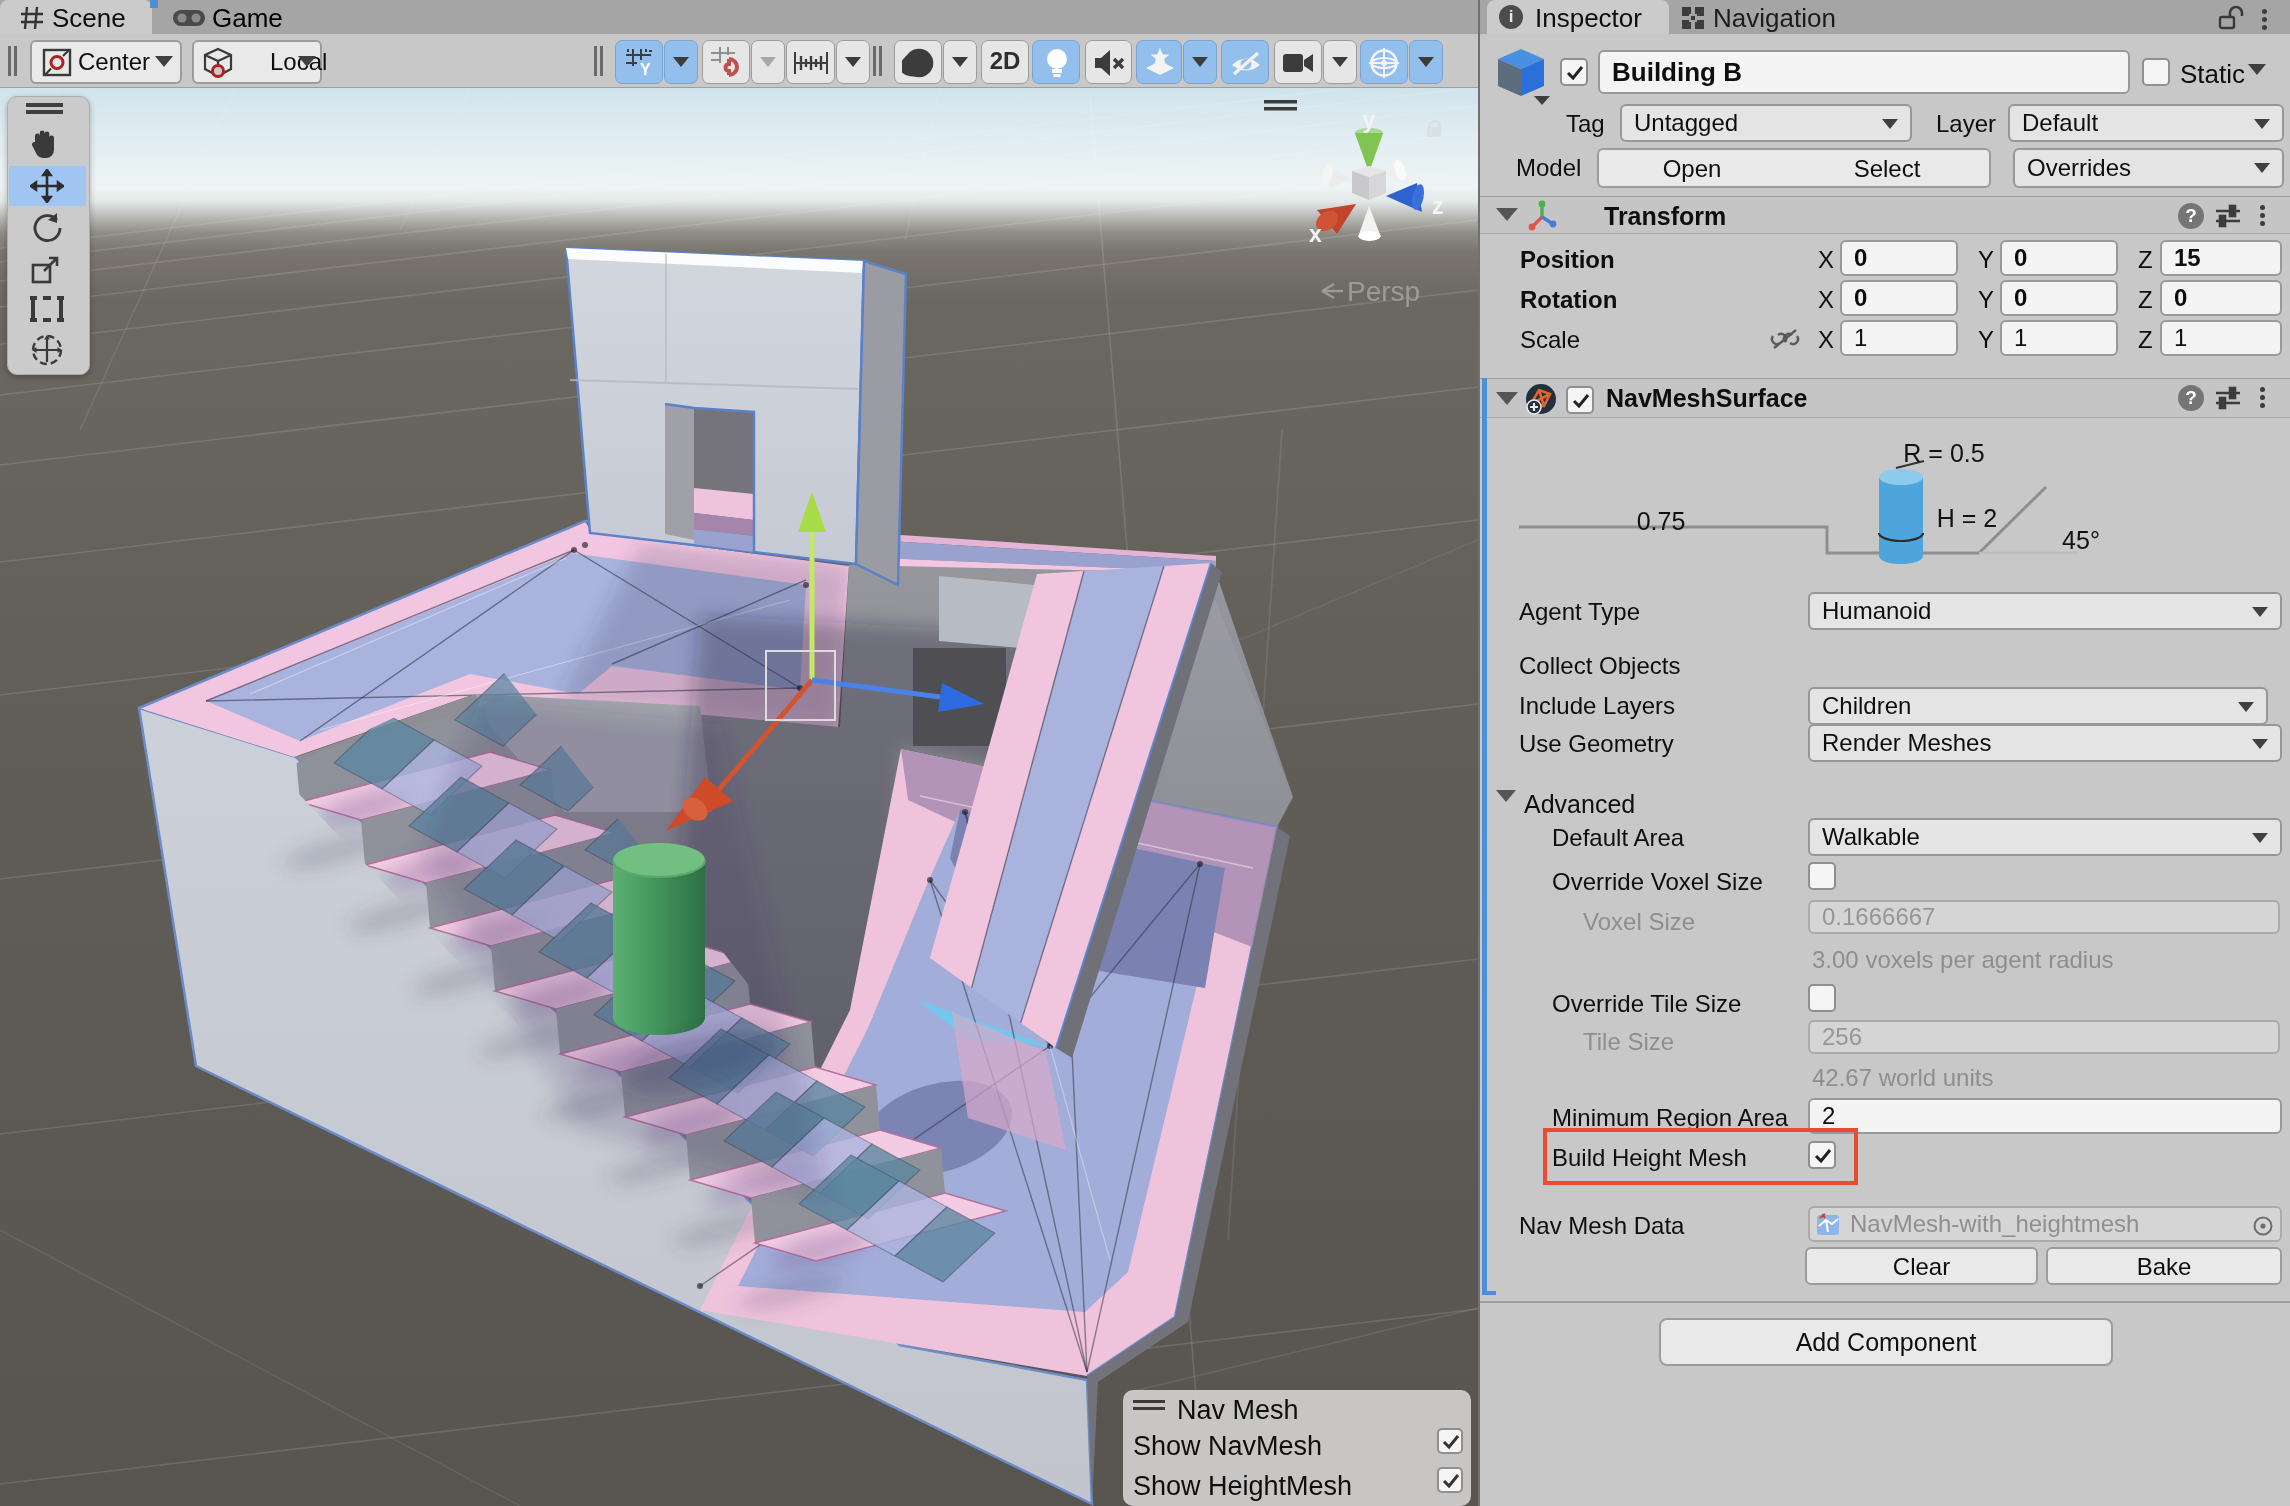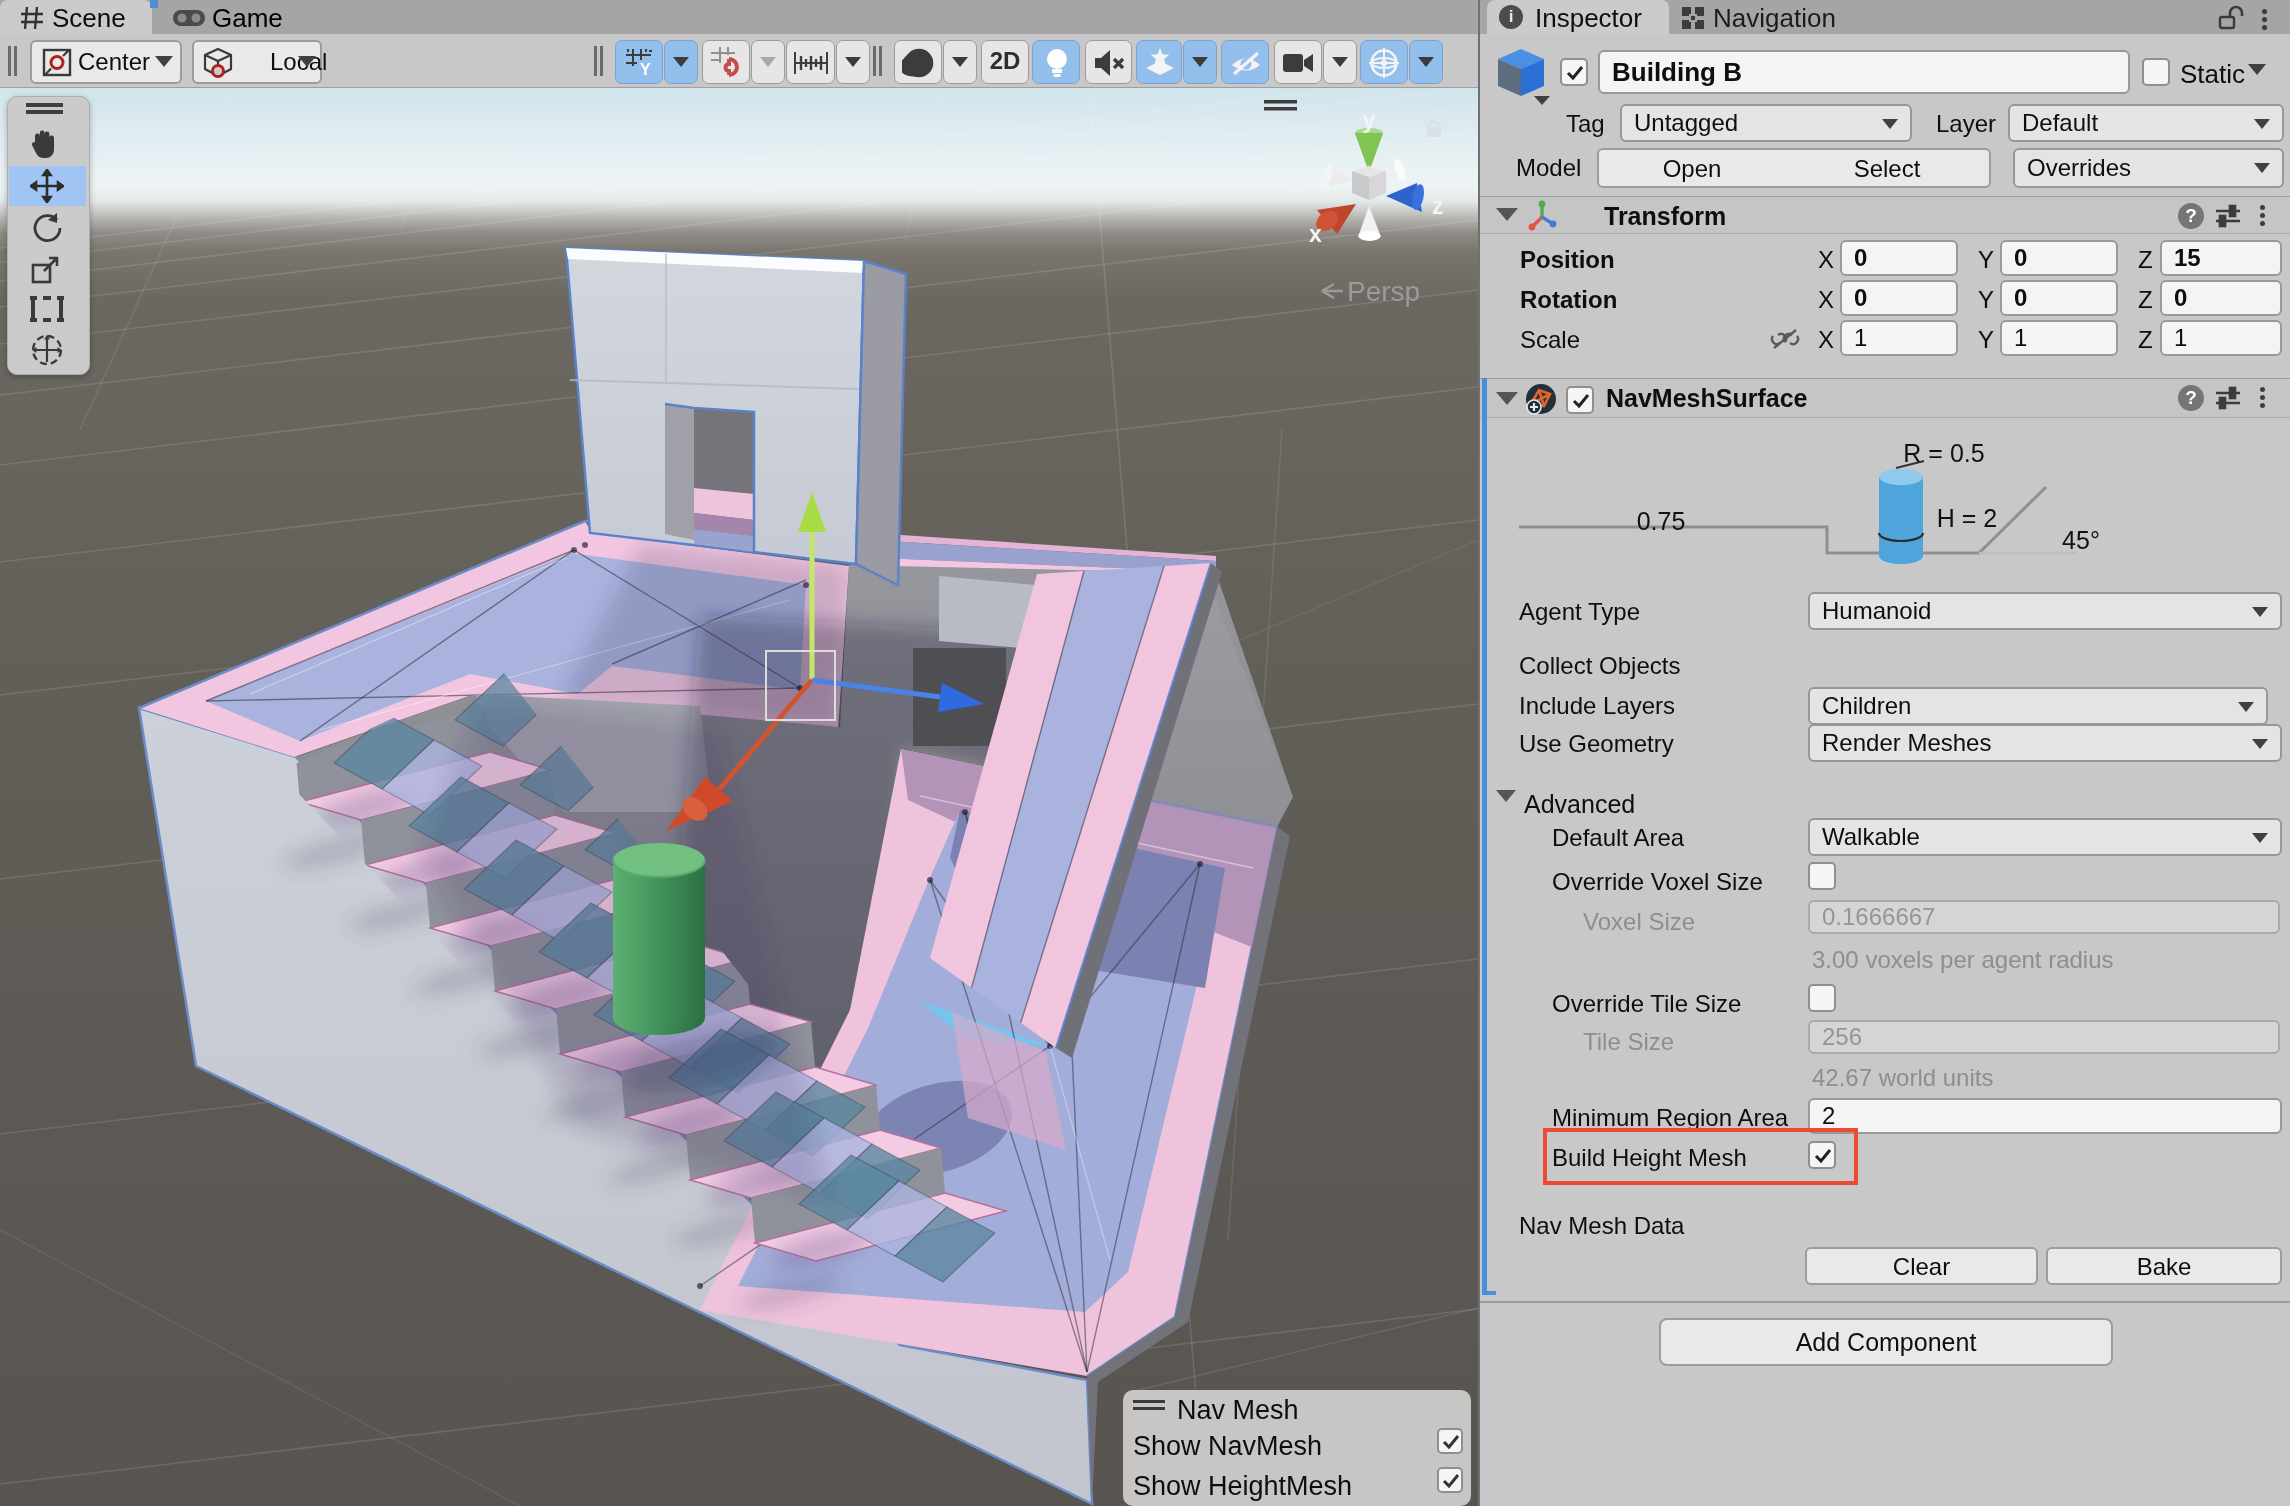--- a/index.html
+++ b/index.html
@@ -605,16 +605,26 @@
     <div class="lbl" style="left:1552px;top:1100px;">Minimum Region Area</div>
     <div class="fld" style="left:1808px;top:1098px;width:474px;height:36px;">2</div>
     <div class="abs" style="left:1543px;top:1128px;width:307px;height:49px;border:4px solid #ec4b33;"></div>
     <div class="lbl" style="left:1552px;top:1140px;">Build Height Mesh</div>
     <div class="chk" style="left:1808px;top:1141px;">
       <svg width="24" height="24" viewBox="0 0 24 24">
         <path d="M5 12 L10 17 L19 6" fill="none" stroke="#222" stroke-width="3"></path>
       </svg>
     </div>
     <div class="lbl" style="left:1519px;top:1208px;">Nav Mesh Data</div>
+    <div class="fld fldd" style="left:1808px;top:1206px;width:474px;height:36px;padding-left:40px;color:#8f8f8f;">NavMesh-with_heightmesh
+ <svg style="position:absolute;left:6px;top:4px" width="26" height="26" viewBox="0 0 26 26">
+  <rect x="1" y="3" width="22" height="20" rx="3" fill="#8fb4e8"></rect>
+  <path d="M3 14 L10 8 L16 12 L22 7 M10 8 L12 20" stroke="#ffffff" stroke-width="2" fill="none"></path>
+  <path d="M4 6 L9 2 M6.5 2 L9 6" stroke="#d04030" stroke-width="2"></path>
+      </svg>
+ <svg style="position:absolute;right:6px;top:7px" width="22" height="22" viewBox="0 0 22 22">
+  <circle cx="11" cy="11" r="8.5" fill="none" stroke="#6e6e6e" stroke-width="2"></circle>
+  <circle cx="11" cy="11" r="2.6" fill="#6e6e6e"></circle>
+      </svg></div>
     <div class="btn" style="left:1805px;top:1247px;width:233px;height:38px;line-height:35px;">Clear</div>
     <div class="btn" style="left:2046px;top:1247px;width:236px;height:38px;line-height:35px;">Bake</div>
     <div class="abs" style="left:1480px;top:1301px;width:810px;height:2px;background:#9c9c9c;"></div>
     <div class="btn" style="left:1659px;top:1318px;width:454px;height:48px;line-height:45px;font-size:25px;border-radius:8px;">Add Component</div>
   </div>
 </body></html>

